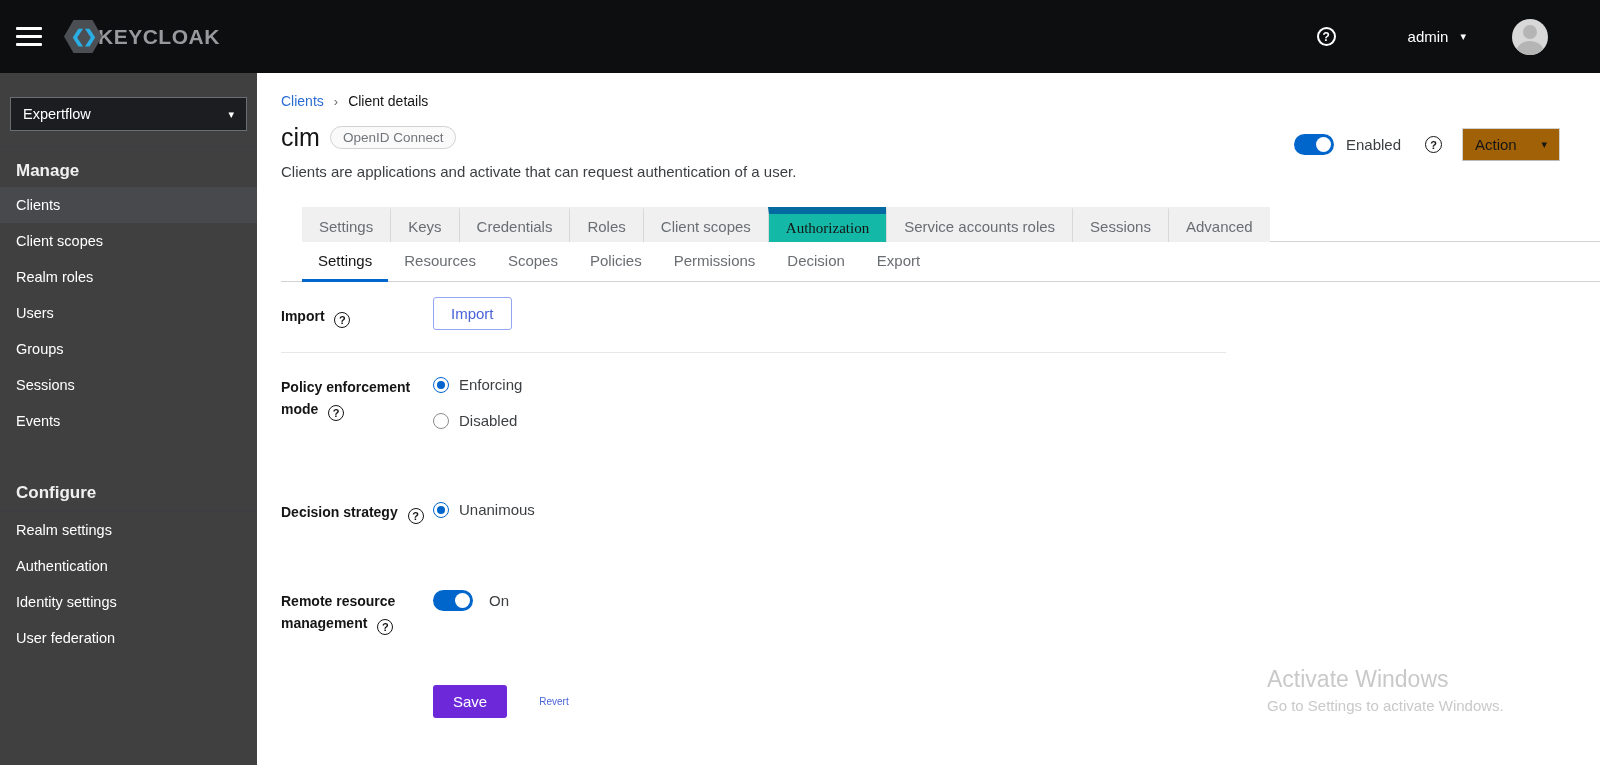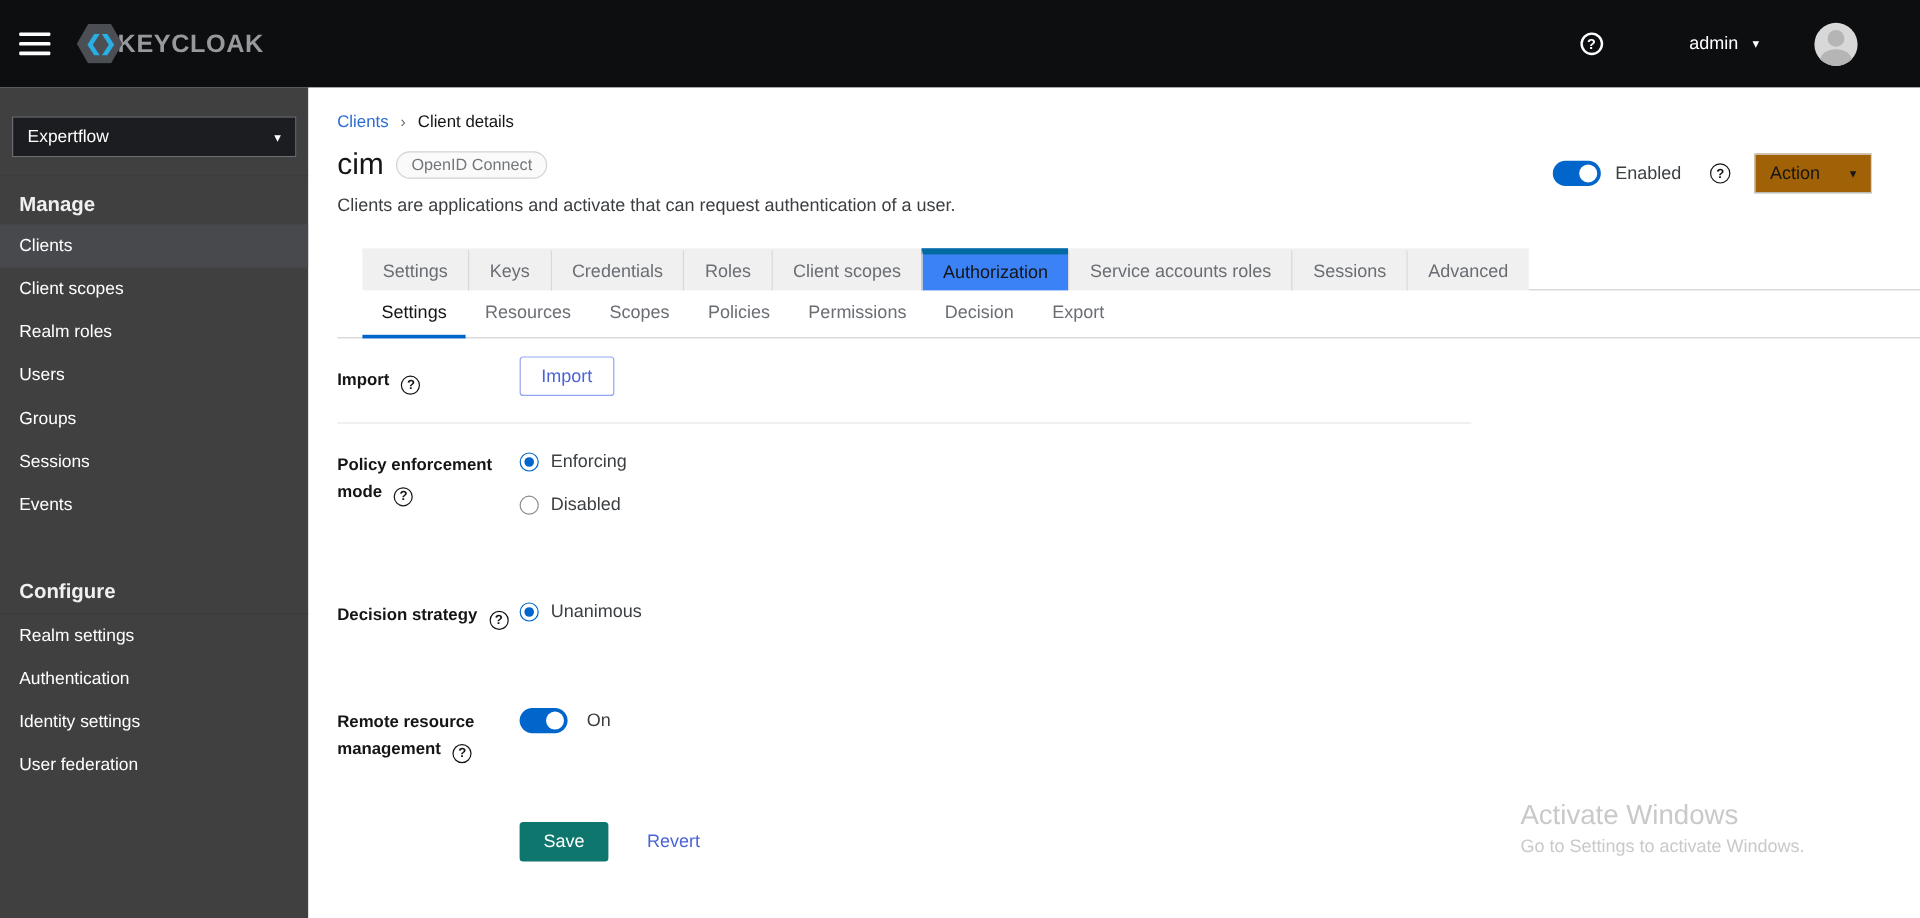--- a/index.html
+++ b/index.html
@@ -97,21 +97,21 @@
   .action-btn .caret { color:#151515; margin-left:0; }
 
   
   .tabs-row { position:absolute; left:45px; top:134px; right:0; height:35px; display:flex; }
   .tab {
     background:#f0f0f0; color:#6a6e73; font-size:15px; padding:0 17px;
     display:flex; align-items:center; border-left:1px solid #d8d8d8;
     border-top:3px solid transparent; cursor:pointer; white-space:nowrap;
   }
   .tab:first-child { border-left:none; }
-  .tab.active { background:#3b82f6; color:#151515; border-top:5px solid #0369a1; }
+  .tab.active { background:#14b8a6; color:#151515; border-top:7px solid #0369a1;font-family:Liberation Serif, serif; }
   .tabs-spacer { flex:1; border-bottom:1px solid #d2d2d2; }
 
   .subtabs-row {
     position:absolute; left:24px; top:169px; right:0; height:40px;
     border-bottom:1px solid #d2d2d2; display:flex; padding-left:21px;
   }
   .subtab {
     color:#6a6e73; font-size:15px; padding:0 16px; display:flex; align-items:center;
     border-bottom:3px solid transparent; margin-bottom:-1px; cursor:pointer; white-space:nowrap;
   }
@@ -141,24 +141,24 @@
   .radio.checked::after {
     content:""; position:absolute; left:3px; top:3px; width:8px; height:8px; border-radius:50%; background:#0066cc;
   }
   .radio-label { margin-left:10px; font-size:15px; color:#3c3f42; }
 
   .remote-control { display:flex; align-items:center; }
   .on-label { margin-left:16px; font-size:15px; color:#3c3f42; }
 
   .row-actions { top:612px; }
   .save-btn {
-    background:#0f766e; color:#ffffff; border:none; font-size:15px;
+    background:#6d28d9; color:#ffffff; border:none; font-size:15px;
     padding:8px 20px; border-radius:3px; cursor:pointer;
   }
-  .revert-link { margin-left:32px; color:#4a63d8; font-size:15px; text-decoration:none; cursor:pointer; align-self:center; }
+  .revert-link { margin-left:32px; color:#4a63d8; font-size:10px; text-decoration:none; cursor:pointer; align-self:center; }
   .row-actions .form-control-col { display:flex; }
 
   
   .watermark { position:absolute; left:1010px; top:593px; color:#c9c9c9; }
   .watermark-line1 { font-size:23px; }
   .watermark-line2 { font-size:15px; margin-top:4px; }
 </style>
 </head>
 <body>
 

